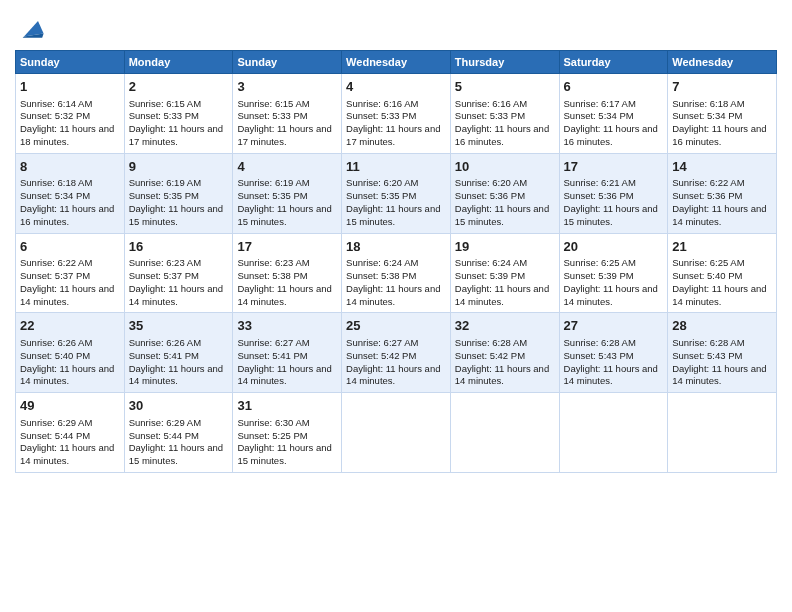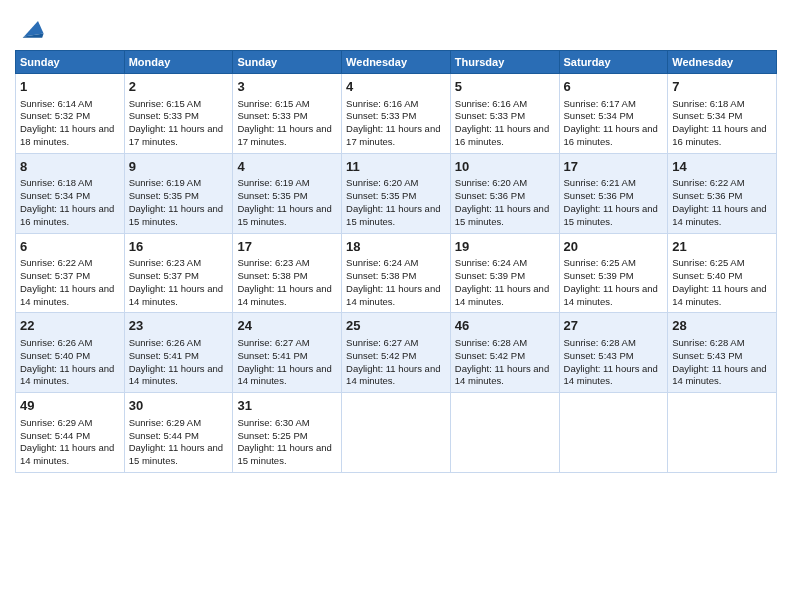--- a/index.html
+++ b/index.html
@@ -144,24 +144,24 @@
           <td><span class="day-num">6</span><span>Sunrise: 6:22 AM</span><br><span>Sunset: 5:37 PM</span><br><span>Daylight: 11 hours and 14 minutes.</span></td>
           <td><span class="day-num">16</span><span>Sunrise: 6:23 AM</span><br><span>Sunset: 5:37 PM</span><br><span>Daylight: 11 hours and 14 minutes.</span></td>
           <td><span class="day-num">17</span><span>Sunrise: 6:23 AM</span><br><span>Sunset: 5:38 PM</span><br><span>Daylight: 11 hours and 14 minutes.</span></td>
           <td><span class="day-num">18</span><span>Sunrise: 6:24 AM</span><br><span>Sunset: 5:38 PM</span><br><span>Daylight: 11 hours and 14 minutes.</span></td>
           <td><span class="day-num">19</span><span>Sunrise: 6:24 AM</span><br><span>Sunset: 5:39 PM</span><br><span>Daylight: 11 hours and 14 minutes.</span></td>
           <td><span class="day-num">20</span><span>Sunrise: 6:25 AM</span><br><span>Sunset: 5:39 PM</span><br><span>Daylight: 11 hours and 14 minutes.</span></td>
           <td><span class="day-num">21</span><span>Sunrise: 6:25 AM</span><br><span>Sunset: 5:40 PM</span><br><span>Daylight: 11 hours and 14 minutes.</span></td>
         </tr>
         <tr>
           <td><span class="day-num">22</span><span>Sunrise: 6:26 AM</span><br><span>Sunset: 5:40 PM</span><br><span>Daylight: 11 hours and 14 minutes.</span></td>
-          <td><span class="day-num">23</span><span>Sunrise: 6:26 AM</span><br><span>Sunset: 5:41 PM</span><br><span>Daylight: 11 hours and 14 minutes.</span></td>
-          <td><span class="day-num">24</span><span>Sunrise: 6:27 AM</span><br><span>Sunset: 5:41 PM</span><br><span>Daylight: 11 hours and 14 minutes.</span></td>
+          <td><span class="day-num">35</span><span>Sunrise: 6:26 AM</span><br><span>Sunset: 5:41 PM</span><br><span>Daylight: 11 hours and 14 minutes.</span></td>
+          <td><span class="day-num">33</span><span>Sunrise: 6:27 AM</span><br><span>Sunset: 5:41 PM</span><br><span>Daylight: 11 hours and 14 minutes.</span></td>
           <td><span class="day-num">25</span><span>Sunrise: 6:27 AM</span><br><span>Sunset: 5:42 PM</span><br><span>Daylight: 11 hours and 14 minutes.</span></td>
-          <td><span class="day-num">46</span><span>Sunrise: 6:28 AM</span><br><span>Sunset: 5:42 PM</span><br><span>Daylight: 11 hours and 14 minutes.</span></td>
+          <td><span class="day-num">32</span><span>Sunrise: 6:28 AM</span><br><span>Sunset: 5:42 PM</span><br><span>Daylight: 11 hours and 14 minutes.</span></td>
           <td><span class="day-num">27</span><span>Sunrise: 6:28 AM</span><br><span>Sunset: 5:43 PM</span><br><span>Daylight: 11 hours and 14 minutes.</span></td>
           <td><span class="day-num">28</span><span>Sunrise: 6:28 AM</span><br><span>Sunset: 5:43 PM</span><br><span>Daylight: 11 hours and 14 minutes.</span></td>
         </tr>
         <tr>
           <td><span class="day-num">49</span><span>Sunrise: 6:29 AM</span><br><span>Sunset: 5:44 PM</span><br><span>Daylight: 11 hours and 14 minutes.</span></td>
           <td><span class="day-num">30</span><span>Sunrise: 6:29 AM</span><br><span>Sunset: 5:44 PM</span><br><span>Daylight: 11 hours and 15 minutes.</span></td>
           <td><span class="day-num">31</span><span>Sunrise: 6:30 AM</span><br><span>Sunset: 5:25 PM</span><br><span>Daylight: 11 hours and 15 minutes.</span></td>
           <td class="empty"></td>
           <td class="empty"></td>
           <td class="empty"></td>

